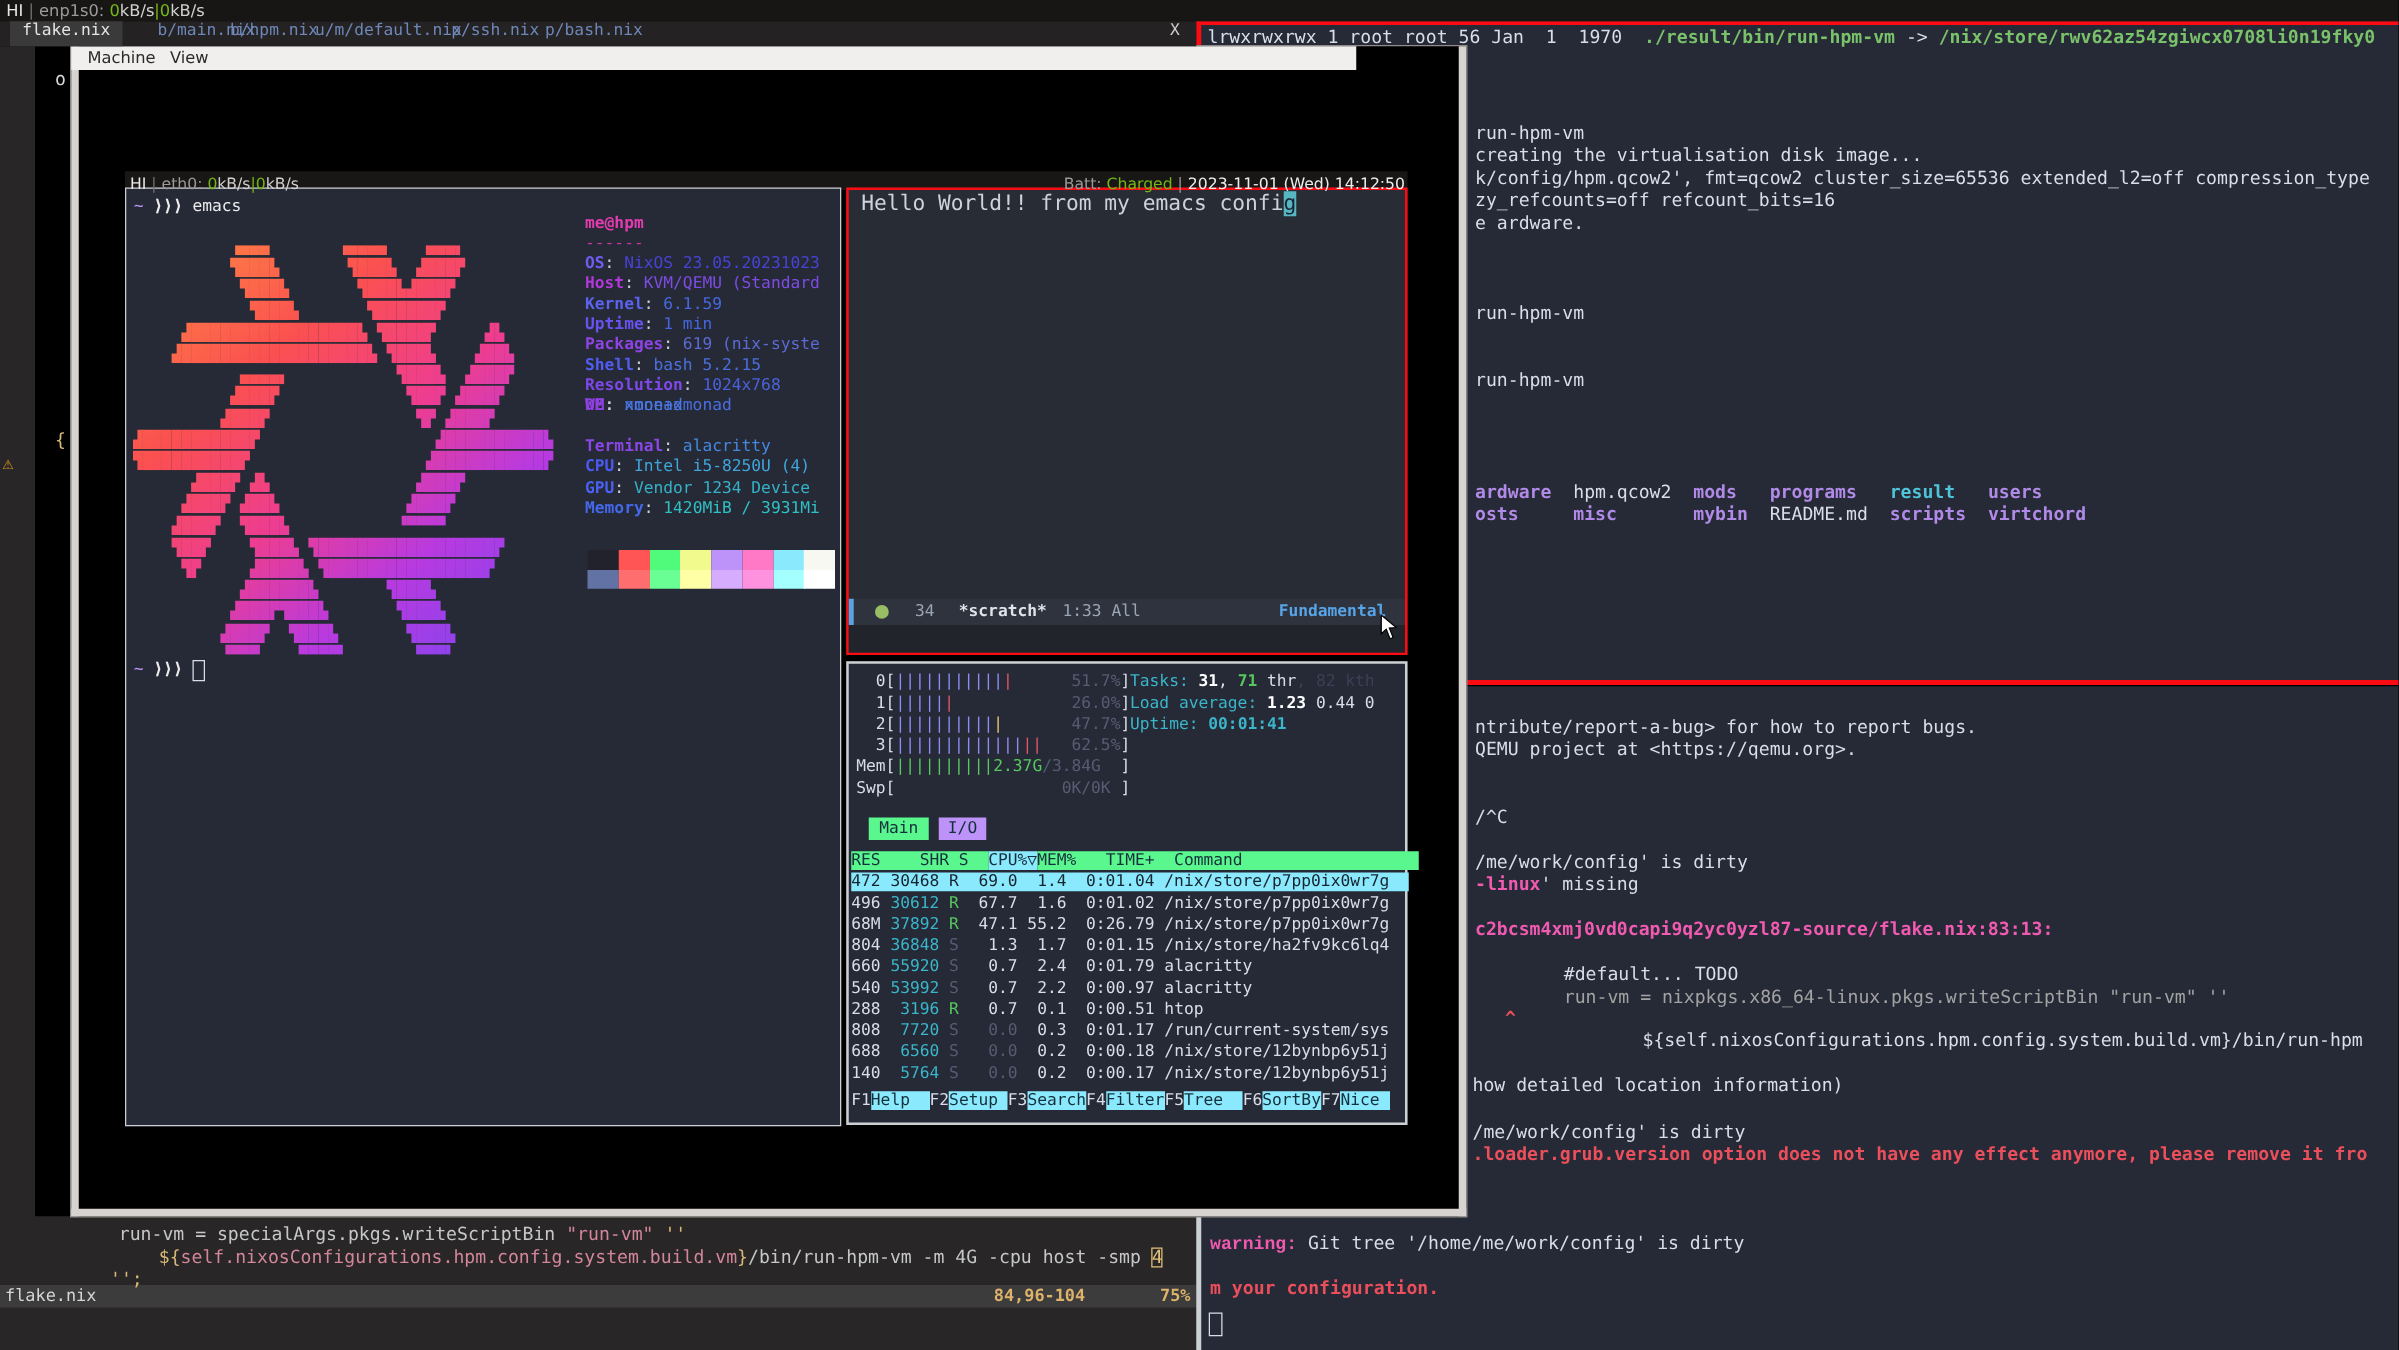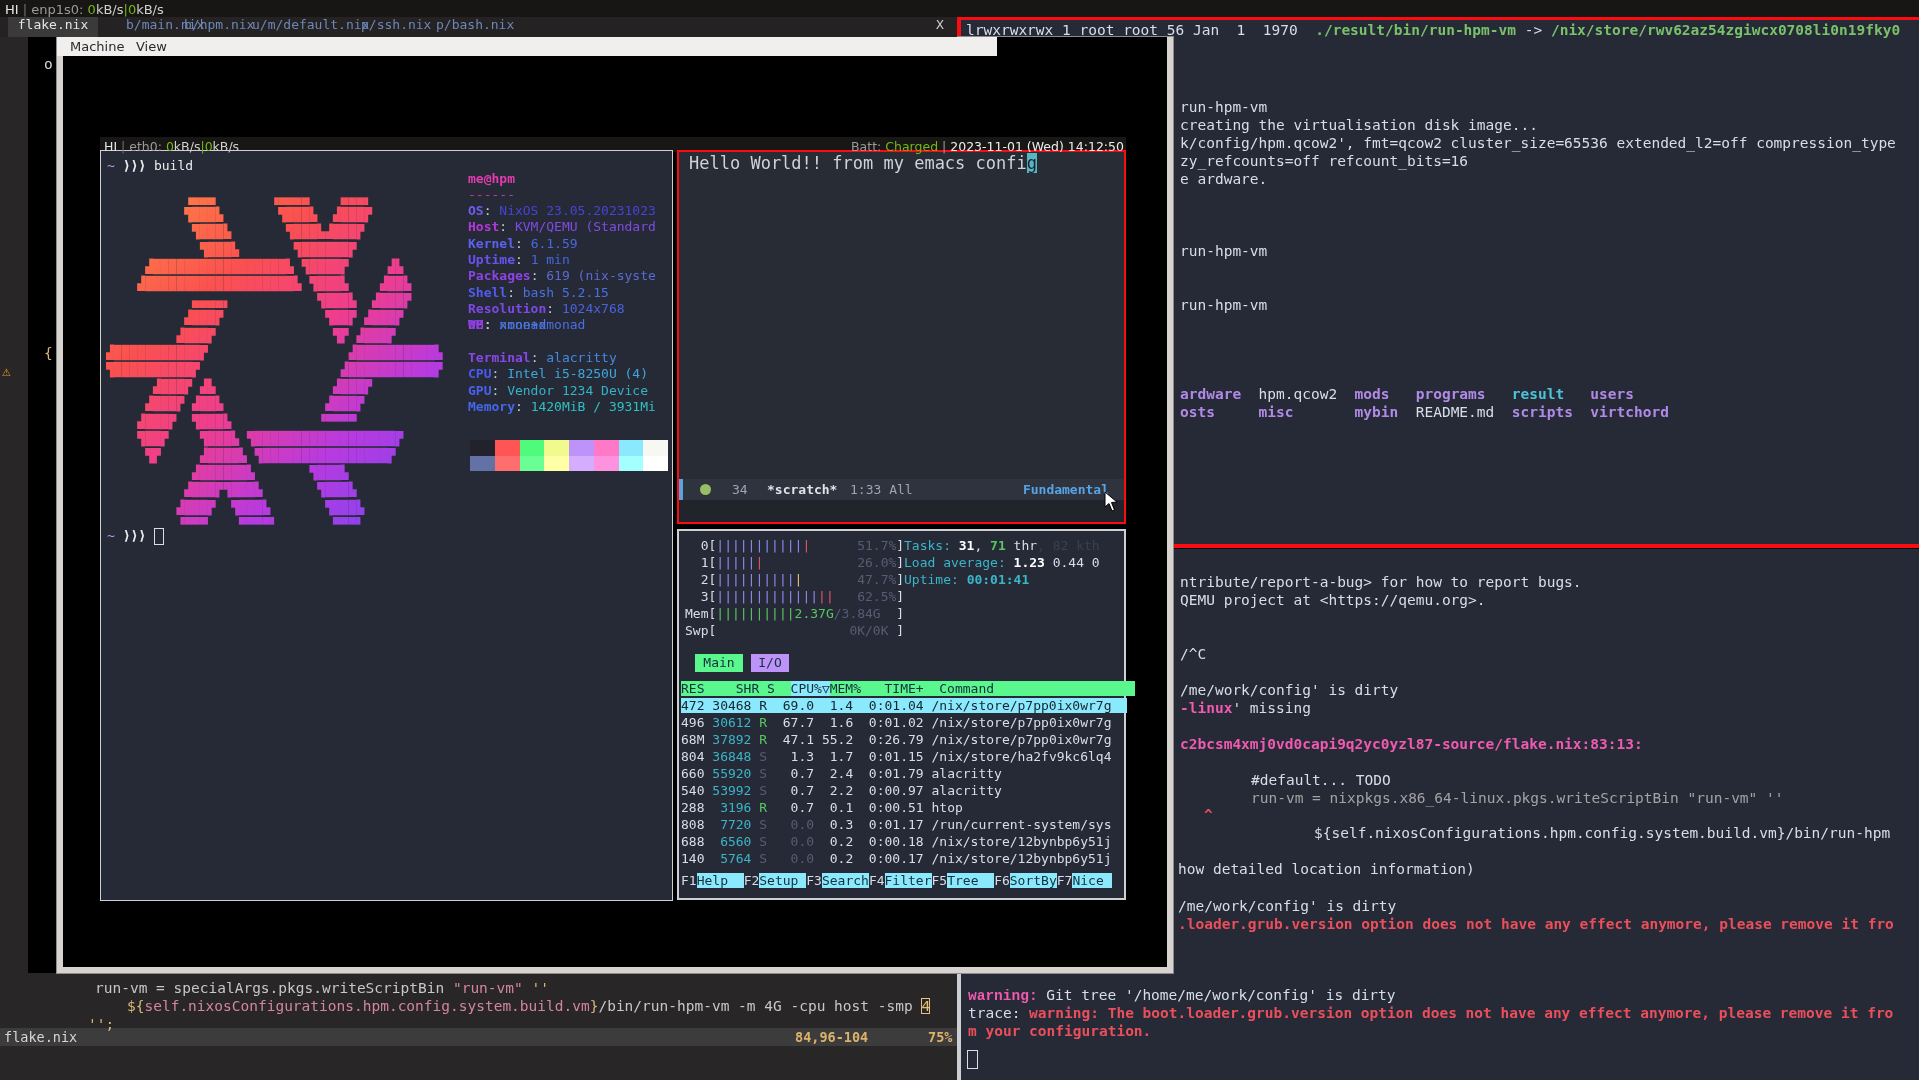--- a/index.html
+++ b/index.html
@@ -27,21 +27,21 @@
             border-left:4px solid #fb0b12;border-top:3px solid #fb0b12;border-bottom:4px solid #fb0b12;
             box-sizing:border-box;z-index:3;}
   #term-bottom{left:957px;top:549px;width:962px;height:531px;background:#262a36;
                border-left:4px solid #ccd0d2;box-sizing:border-box;z-index:3;}
   #layer-term{z-index:4;}
   #term-cursor{left:967px;top:1050px;width:9px;height:17px;border:1px solid #d8dee9;z-index:4;}
   
   #qemu-window{left:57px;top:37px;width:1116px;height:936px;background:#000;
                border:6px solid #d7d3d0;border-top:none;box-sizing:border-box;z-index:5;
                box-shadow:0 0 0 1px #8f8b88;}
-  #qemu-menubar{left:57px;top:37px;width:940px;height:19px;background:#f1efee;z-index:5;
+  #qemu-menubar{left:57px;top:37px;width:1028px;height:19px;background:#f1efee;z-index:5;
                 font:13px/19px "DejaVu Sans",sans-serif;color:#2a2a2a;}
   #qemu-menubar span{position:absolute;top:0;height:19px;}
   
   #layer-vmstatic{z-index:6;}
   #vm-topbar{left:100px;top:137px;width:1026px;height:15px;background:#191715;}
   #alacritty-window{left:100px;top:150px;width:573px;height:751px;background:#262a36;border:1px solid #ccd0d2;box-sizing:border-box;}
   #emacs-window{left:677px;top:150px;width:449px;height:374px;background:#282c34;border:2px solid #fb0b12;box-sizing:border-box;}
   #emacs-modeline{left:679px;top:479px;width:445px;height:21px;background:#2e333d;
                   font:13px/21px "DejaVu Sans Mono",monospace;color:#9aa5b5;}
   #emacs-modeline .mspan{position:absolute;top:0;white-space:pre;}
@@ -101,21 +101,20 @@
       <div class="tl" style="left: 1180px; top: 699px;"><span style="color: rgb(240, 90, 176); font-weight: bold;">-linux</span><span style="color: rgb(216, 222, 233);">' missing</span></div>
       <div class="tl" style="left: 1180px; top: 735px;"><span style="color: rgb(240, 90, 176); font-weight: bold;">c2bcsm4xmj0vd0capi9q2yc0yzl87-source/flake.nix:83:13:</span></div>
       <div class="tl" style="left: 1251px; top: 771px;"><span style="color: rgb(216, 222, 233);">#default... TODO</span></div>
       <div class="tl" style="left: 1251px; top: 789px;"><span style="color: #a3a3a3;">run-vm = nixpkgs.x86_64-linux.pkgs.writeScriptBin "run-vm" ''</span></div>
       <div class="tl" style="left: 1204px; top: 806px;"><span style="color: rgb(234, 79, 91); font-weight: bold;">^</span></div>
       <div class="tl" style="left: 1314px; top: 824px;"><span style="color: rgb(216, 222, 233);">${self.nixosConfigurations.hpm.config.system.build.vm}/bin/run-hpm</span></div>
       <div class="tl" style="left: 1178px; top: 860px;"><span style="color: rgb(216, 222, 233);">how detailed location information)</span></div>
       <div class="tl" style="left: 1178px; top: 897px;"><span style="color: rgb(216, 222, 233);">/me/work/config' is dirty</span></div>
       <div class="tl" style="left: 1178px; top: 915px;"><span style="color: rgb(234, 79, 91); font-weight: bold;">.loader.grub.version option does not have any effect anymore, please remove it fro</span></div>
       <div class="tl" style="left: 968px; top: 986px;"><span style="color: rgb(240, 90, 176); font-weight: bold; font-family: Liberation Mono, monospace;">warning:</span><span style="color: rgb(216, 222, 233);"> Git tree '/home/me/work/config' is dirty</span></div>
-      <div class="tl" style="left: 968px; top: 1004px;"><span style="color: rgb(216, 222, 233);">trace: </span><span style="color: rgb(234, 79, 91); font-weight: bold;">warning: The boot.loader.grub.version option does not have any effect anymore, please remove it fro</span></div>
       <div class="tl" style="left: 968px; top: 1022px;"><span style="color: rgb(234, 79, 91); font-weight: bold;">m your configuration.</span></div>
     </div>
   <div class="abs" id="term-cursor"></div>
 
   <div class="abs" id="host-topbar">
       <div class="tl sans" style="left: 5px; top: 1px; font-size: 13px;"><span style="color: rgb(232, 232, 232);">HI </span><span style="color: rgb(111, 111, 111);">| </span><span style="color: rgb(154, 154, 154);">enp1s0: </span><span style="color: rgb(116, 184, 22);">0</span><span style="color: rgb(208, 208, 208);">kB/s</span><span style="color: rgb(116, 184, 22);">|</span><span style="color: rgb(116, 184, 22);">0</span><span style="color: rgb(208, 208, 208);">kB/s</span></div>
     </div>
   <div class="abs" id="tab-bar">
     <span id="tab-close" style="left:936px;">X</span>
   <span class="tab active" style="left: 8px; width: 90px;">flake.nix</span>
@@ -185,21 +184,21 @@
         <div class="swatch" style="left: 593.75px; top: 456px; height: 15px; background: rgb(255, 146, 223); position: absolute;"></div>
         <div class="swatch" style="left: 618.5px; top: 456px; height: 15px; background: rgb(164, 255, 255); position: absolute;"></div>
         <div class="swatch" style="left: 643.25px; top: 456px; height: 15px; background: rgb(255, 255, 255); position: absolute;"></div>
       </div>
     <div class="abs" id="vm-prompt-cursor"></div>
   </div>
 
   <div class="layer vmfont" id="layer-vm">
       <div class="tl sans" style="left: 104px; top: 138px; font-size: 12.5px;"><span style="color: rgb(232, 232, 232);">HI </span><span style="color: rgb(111, 111, 111);">| </span><span style="color: rgb(154, 154, 154);">eth0: </span><span style="color: rgb(116, 184, 22);">0</span><span style="color: rgb(208, 208, 208);">kB/s</span><span style="color: rgb(116, 184, 22);">|</span><span style="color: rgb(116, 184, 22);">0</span><span style="color: rgb(208, 208, 208);">kB/s</span></div>
       <div class="tl sans" style="left: 800px; top: 138px; font-size: 12.5px; width: 324px; text-align: right;"><span style="color: rgb(154, 154, 154);">Batt: </span><span style="color: rgb(116, 184, 22);">Charged</span><span style="color: rgb(154, 154, 154);"> | </span><span style="color: rgb(236, 236, 236);">2023-11-01 (Wed) 14:12:50</span></div>
-      <div class="tl" style="left: 107px; top: 157px;"><span style="color: rgb(189, 147, 249);">~ </span><span style="color: rgb(236, 236, 236); font-weight: bold;">⟩⟩⟩ </span><span style="color: rgb(236, 236, 236);">build</span></div>
+      <div class="tl" style="left: 107px; top: 157px;"><span style="color: rgb(189, 147, 249);">~ </span><span style="color: rgb(236, 236, 236); font-weight: bold;">⟩⟩⟩ </span><span style="color: rgb(236, 236, 236);">emacs</span></div>
       <div class="tl" style="left: 468px; top: 170px;"><span style="color: rgb(226, 60, 176); font-weight: bold;">me@hpm</span></div>
       <div class="tl" style="left: 468px; top: 186px;"><span style="color: rgb(194, 56, 160);">------</span></div>
       <div class="tl" style="left: 468px; top: 202px;"><span style="color: rgb(111, 92, 240); font-weight: bold;">OS</span><span style="color: rgb(201, 205, 212);">: </span><span style="color: rgb(71, 67, 214);">NixOS 23.05.20231023</span></div>
       <div class="tl" style="left: 468px; top: 218px;"><span style="color: rgb(178, 56, 216); font-weight: bold;">Host</span><span style="color: rgb(201, 205, 212);">: </span><span style="color: rgb(126, 76, 228);">KVM/QEMU (Standard</span></div>
       <div class="tl" style="left: 468px; top: 235px;"><span style="color: rgb(91, 98, 238); font-weight: bold;">Kernel</span><span style="color: rgb(201, 205, 212);">: </span><span style="color: rgb(70, 104, 226);">6.1.59</span></div>
       <div class="tl" style="left: 468px; top: 251px;"><span style="color: rgb(106, 82, 240); font-weight: bold;">Uptime</span><span style="color: rgb(201, 205, 212);">: </span><span style="color: rgb(68, 102, 224);">1 min</span></div>
       <div class="tl" style="left: 468px; top: 267px;"><span style="color: rgb(142, 68, 228); font-weight: bold;">Packages</span><span style="color: rgb(201, 205, 212);">: </span><span style="color: rgb(92, 106, 212);">619 (nix-syste</span></div>
       <div class="tl" style="left: 468px; top: 284px;"><span style="color: rgb(82, 92, 240); font-weight: bold;">Shell</span><span style="color: rgb(201, 205, 212);">: </span><span style="color: rgb(74, 112, 224);">bash 5.2.15</span></div>
       <div class="tl" style="left: 468px; top: 300px;"><span style="color: rgb(126, 72, 232); font-weight: bold;">Resolution</span><span style="color: rgb(201, 205, 212);">: </span><span style="color: rgb(74, 98, 220);">1024x768</span></div>
       <div class="tl" style="left: 468px; top: 316px;"><span style="color: rgb(138, 66, 228); font-weight: bold;">DE</span><span style="color: rgb(201, 205, 212);">: </span><span style="color: rgb(74, 110, 226);">none+xmonad</span></div>

